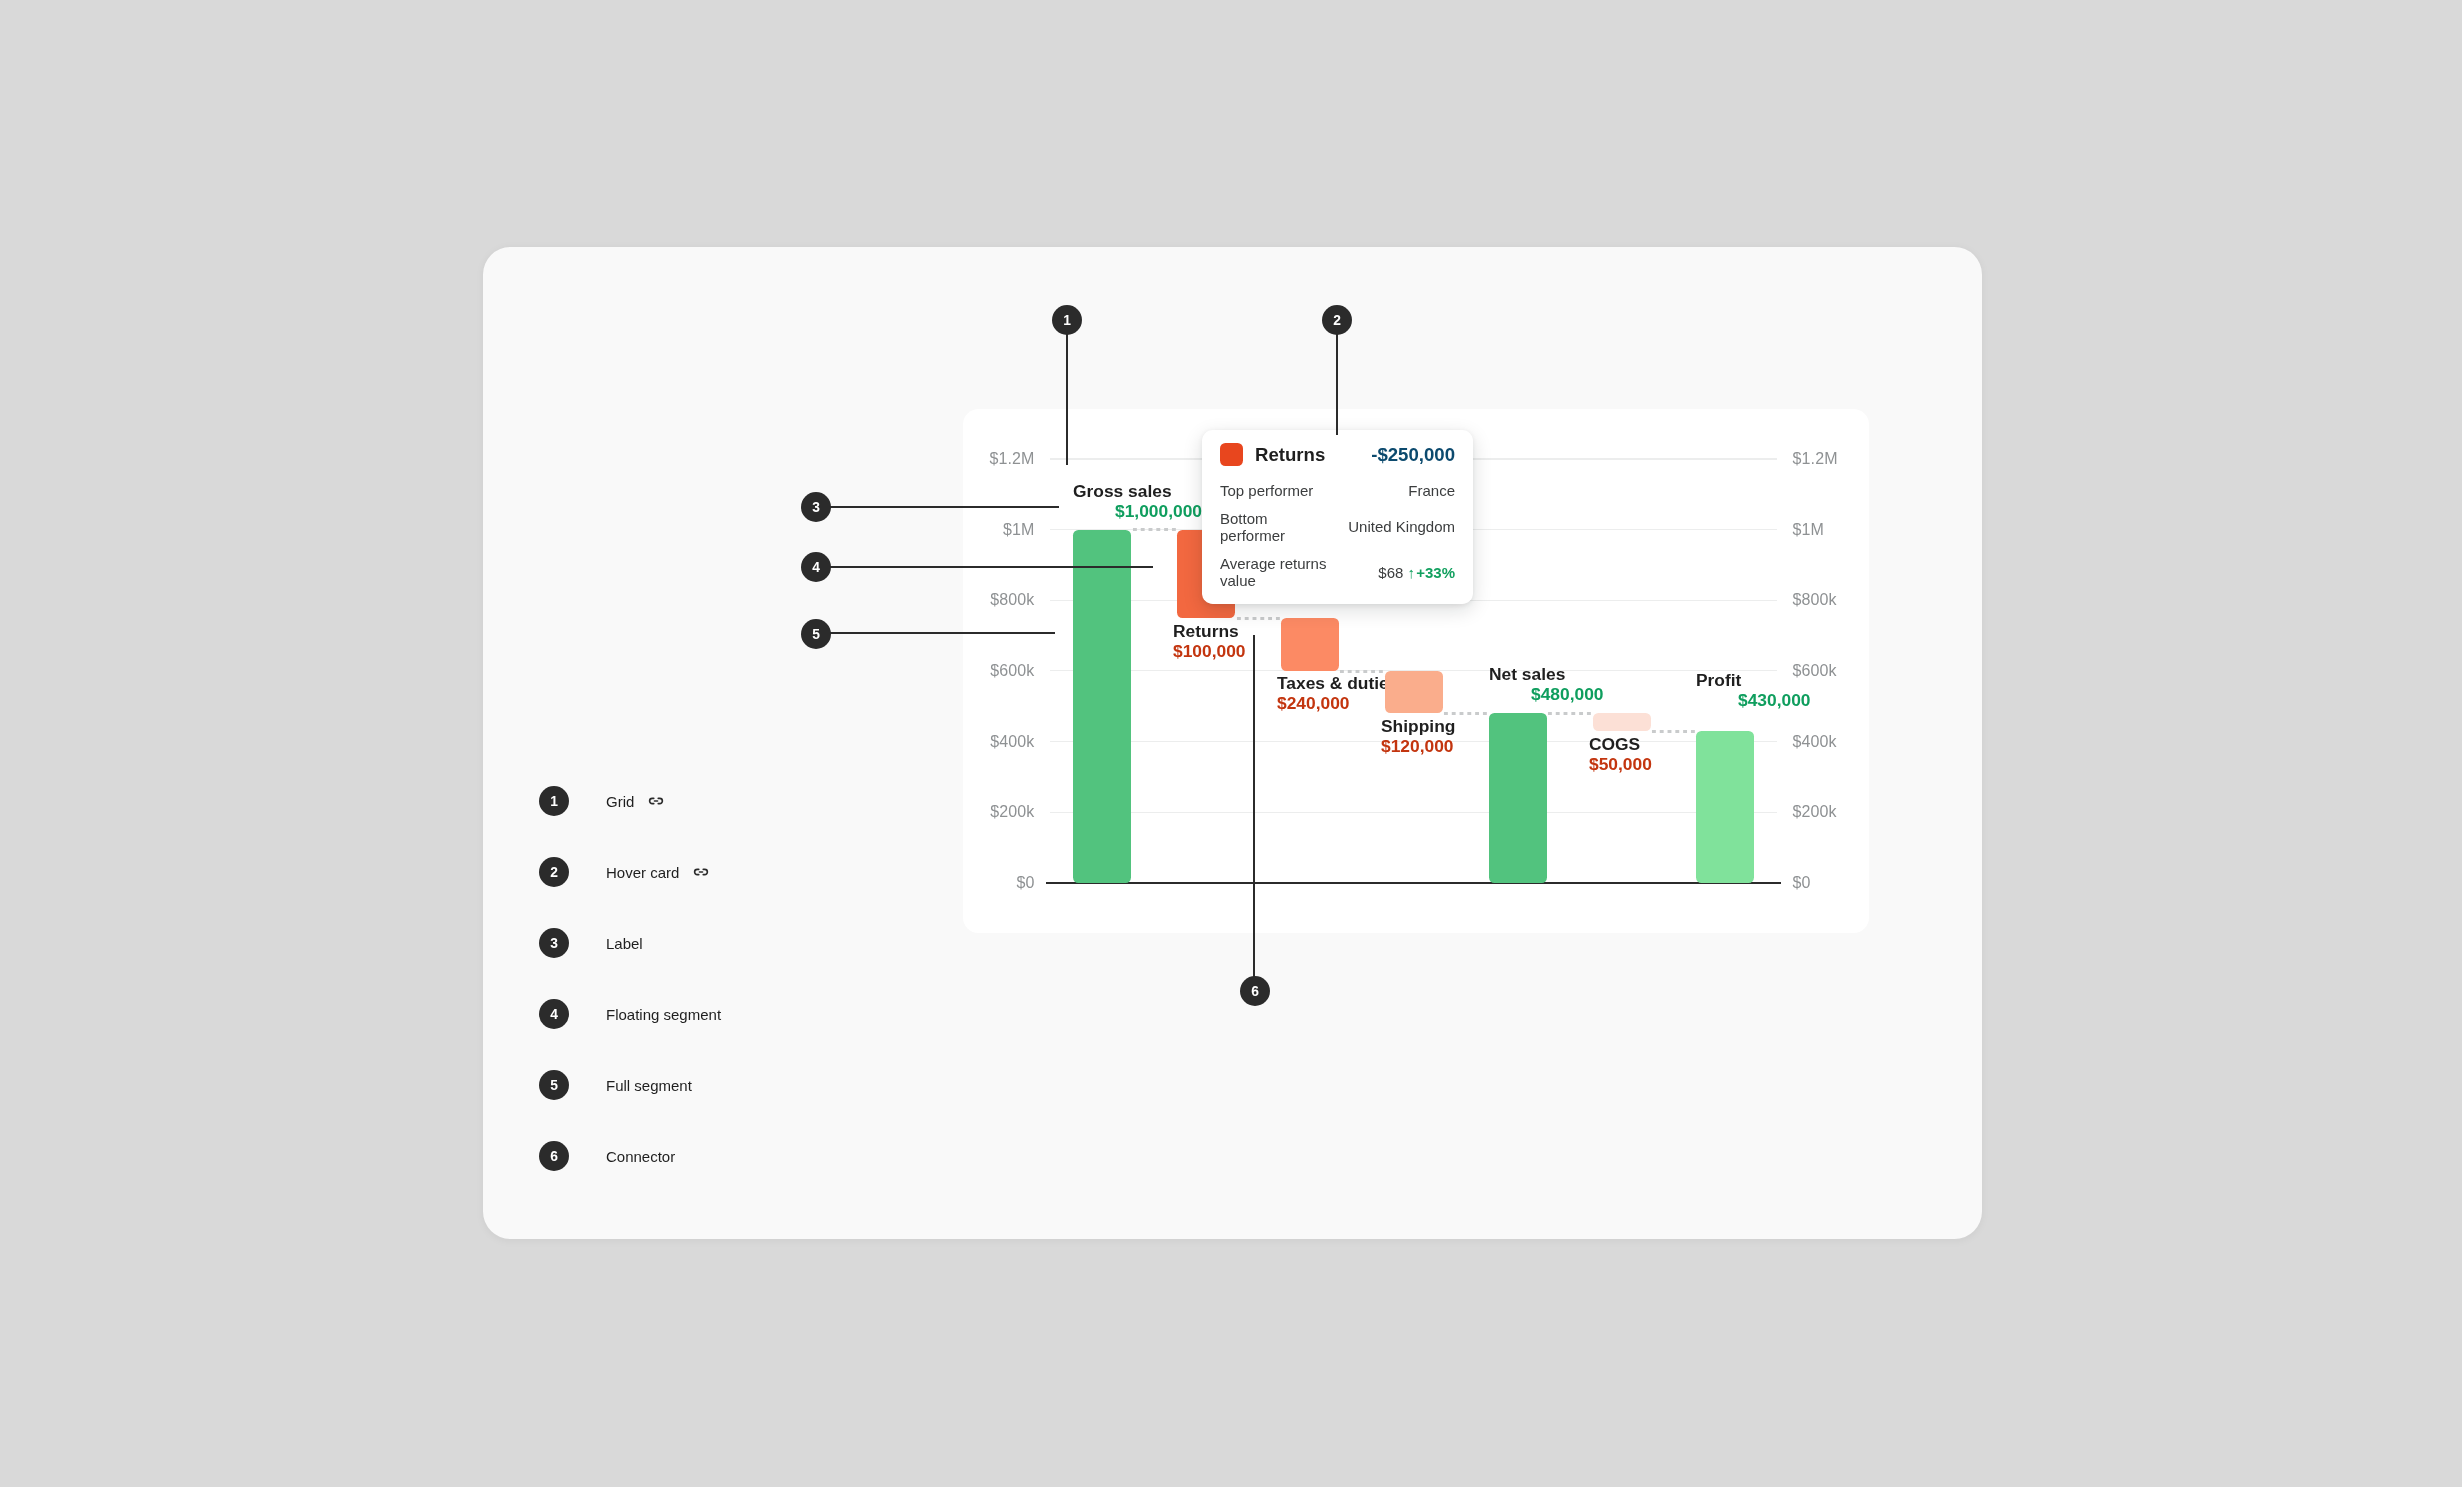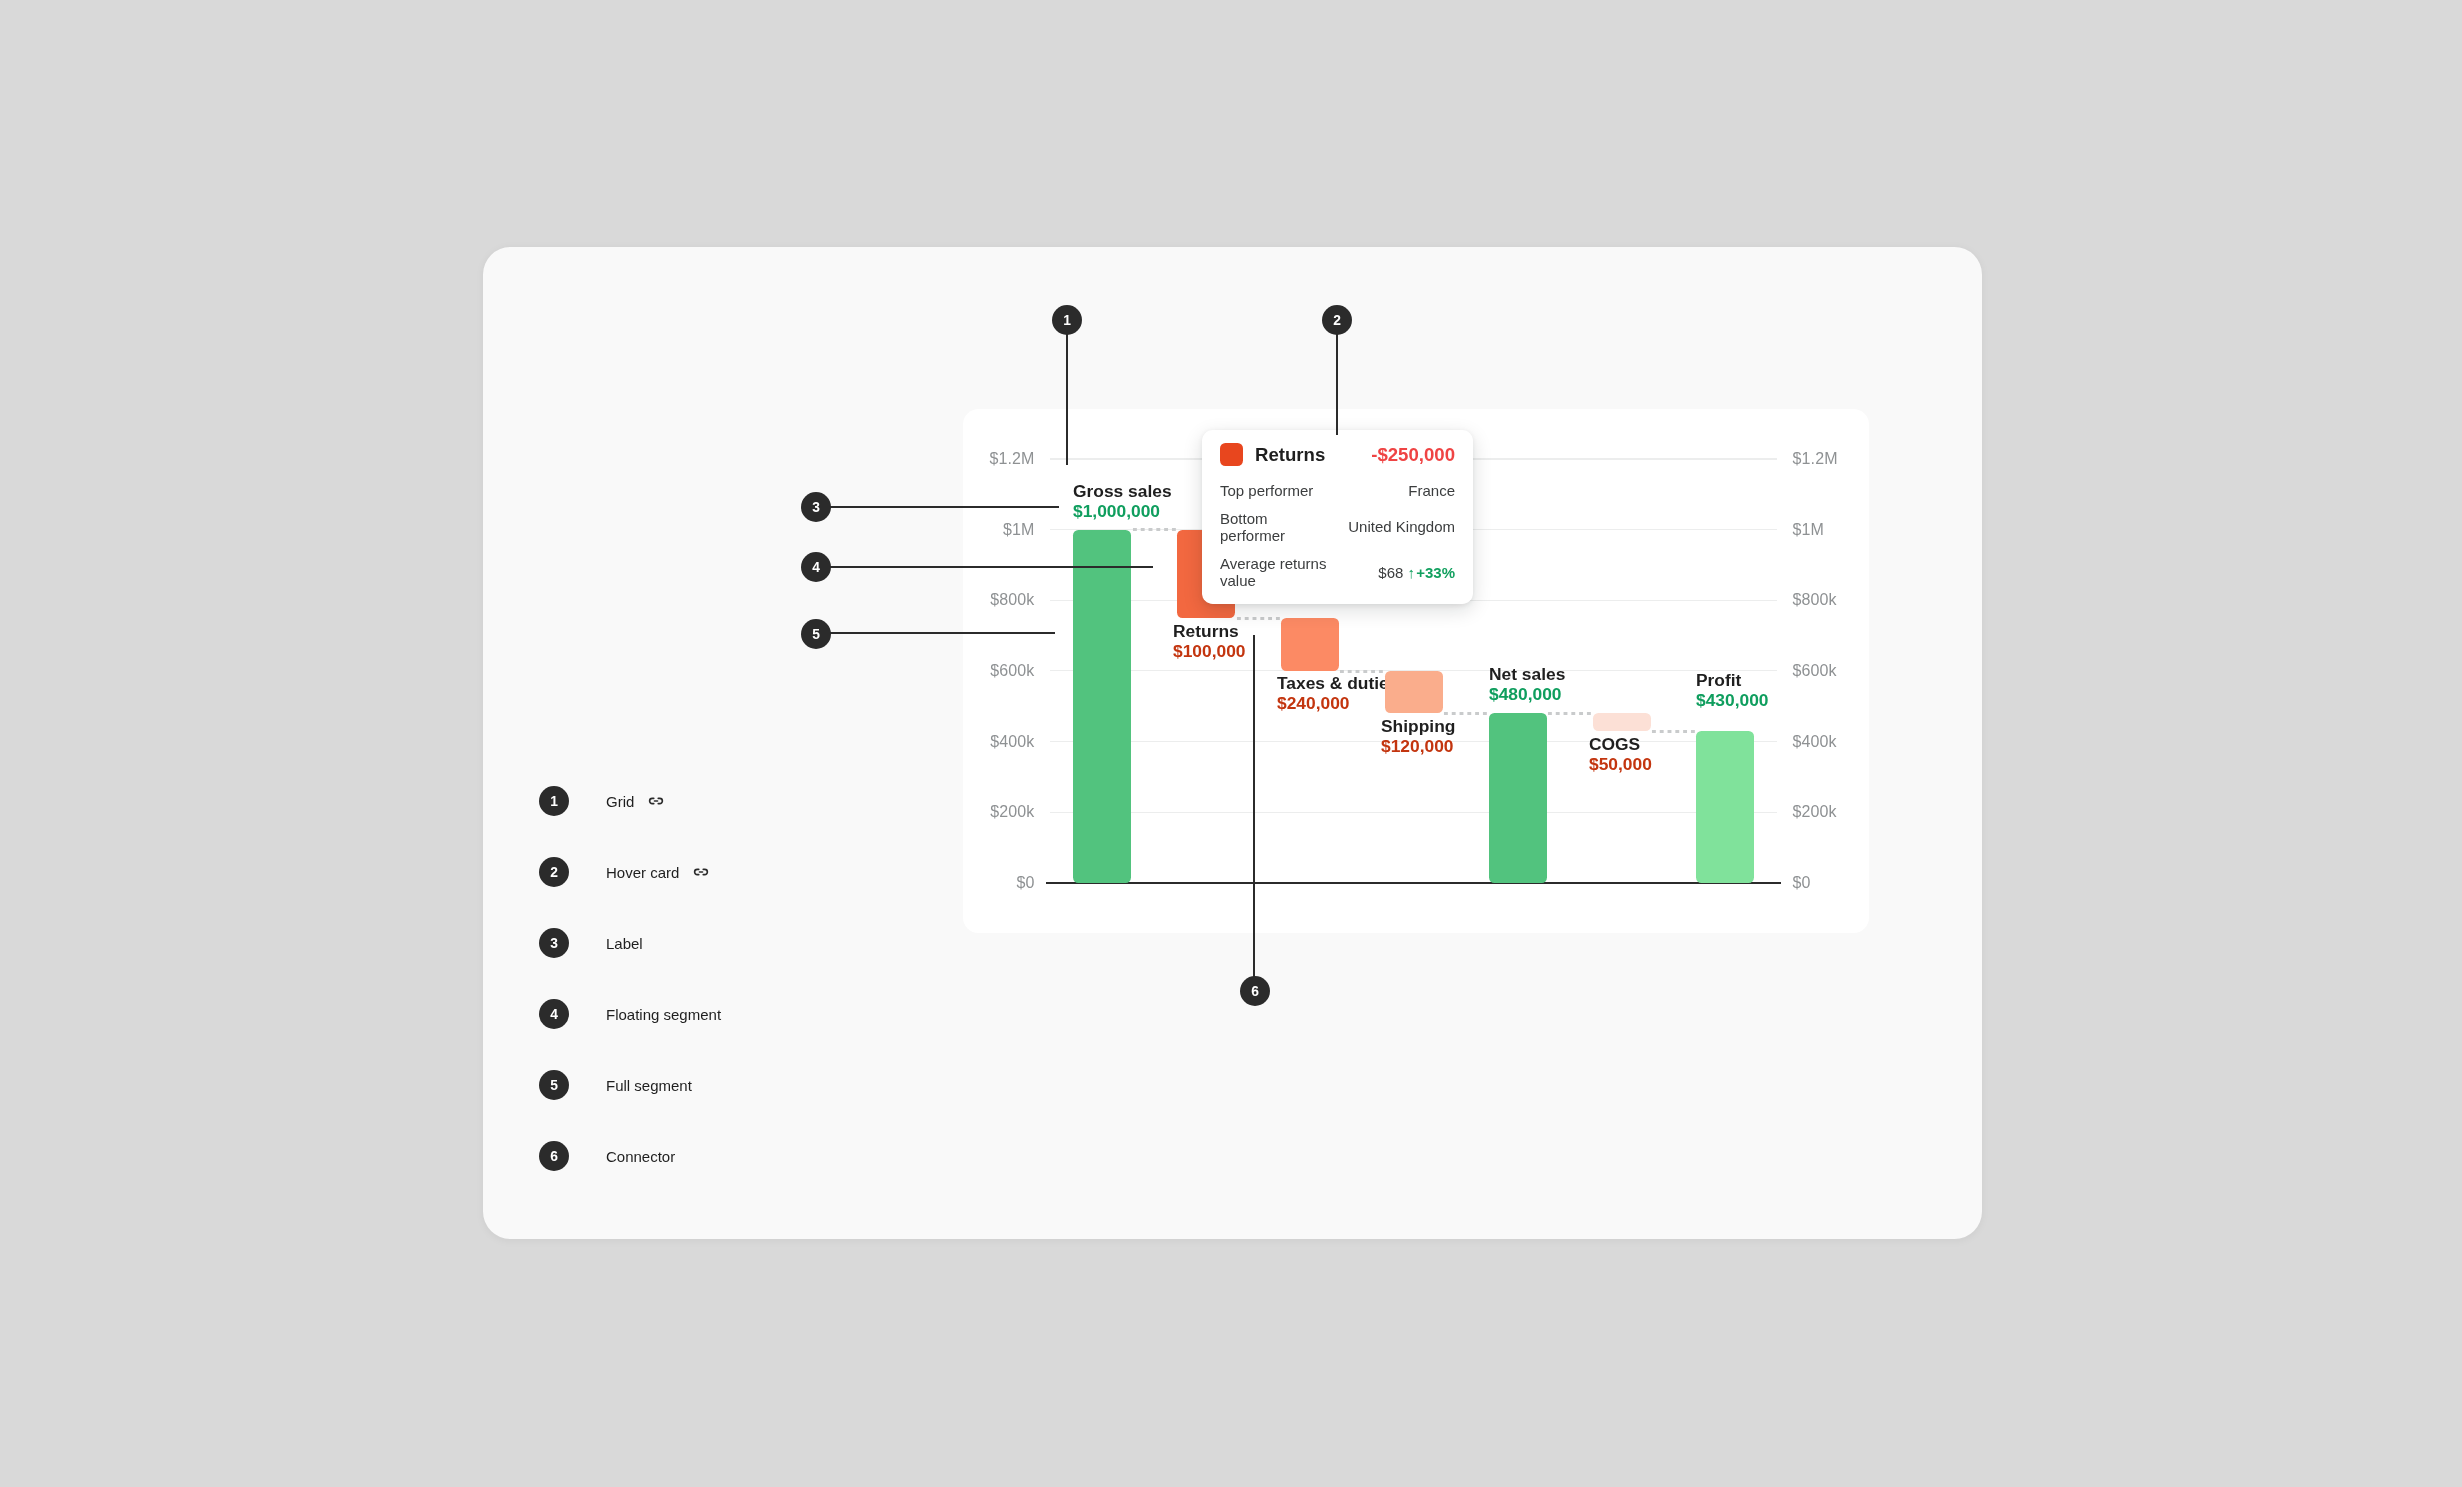--- a/index.html
+++ b/index.html
@@ -46,41 +46,41 @@
   .ytick.left{right:calc(100% + 15.6px);}
   .ytick.right{left:calc(100% + 15.6px);}
 
   
   .bar{position:absolute;border-radius:5.4px;}
 
   
   .barlabel{position:absolute;white-space:nowrap;line-height:1.13;}
   .barlabel .nm{font-size:17.4px;font-weight:700;color:#1f1f1f;display:block;}
   .barlabel .vl{font-size:17.4px;font-weight:700;display:block;}
-  .vl.pos{color:#0f9e5e;}
+  .vl.pos{color:#0f9e5e;margin-left:42px;}
   .vl.neg{color:#c3350f;}
 
   
   .connector{
     position:absolute;height:3px;
     background-image:radial-gradient(circle, #c9cbcc 45%, transparent 46%);
     background-size:7.8px 3px;background-repeat:repeat-x;
   }
 
   
   .hovercard{
     position:absolute;left:1202px;top:430px;width:271px;
     background:#fff;border-radius:10.8px;
     box-shadow:0 6px 20.4px rgba(16,18,20,.14), 0 1.2px 4.8px rgba(16,18,20,.07);
     padding:13px 18px 14.4px 18px;box-sizing:border-box;
   }
   .hc-head{display:flex;align-items:center;gap:12px;margin-bottom:15.6px;}
   .hc-swatch{width:23px;height:23px;border-radius:5.4px;background:#e8461e;flex:0 0 auto;}
   .hc-title{font-size:18.6px;font-weight:700;color:#1f1f1f;flex:1 1 auto;}
-  .hc-amount{font-size:18.6px;font-weight:700;color:#ef4444;white-space:nowrap;}
+  .hc-amount{font-size:18.6px;font-weight:700;color:#0c4a6e;white-space:nowrap;}
   .hc-row{display:flex;align-items:center;justify-content:space-between;margin-top:11.4px;font-size:15px;color:#3b3d3e;gap:23px;}
   .hc-row:first-of-type{margin-top:0;}
   .hc-k{color:#3b3d3e;}
   .hc-v{color:#3b3d3e;white-space:nowrap;display:flex;align-items:center;gap:4.2px;}
   .hc-delta{color:#12a05f;font-weight:700;display:flex;align-items:center;gap:1.2px;}
 
   
   .marker{
     position:absolute;width:30px;height:30px;border-radius:50%;
     background:#2b2b2b;color:#fff;font-size:13.8px;font-weight:700;

